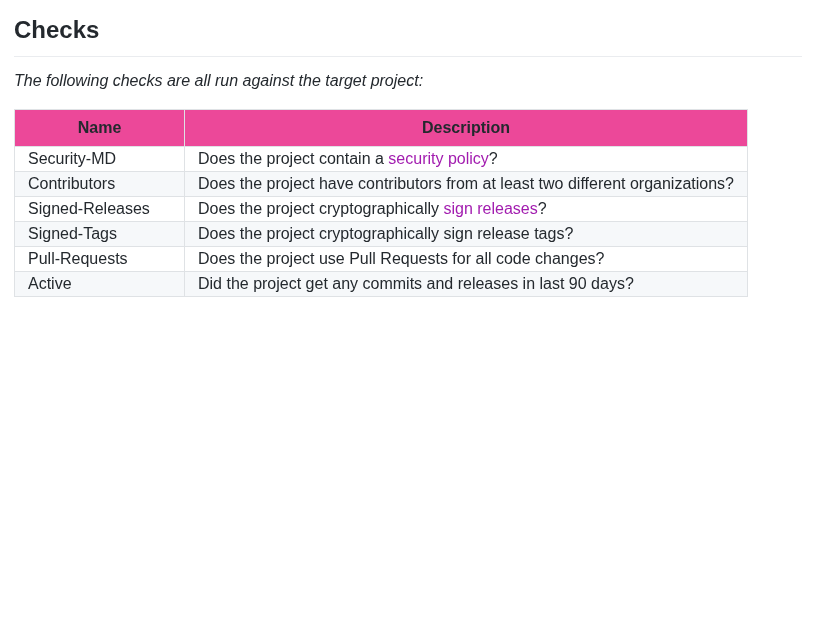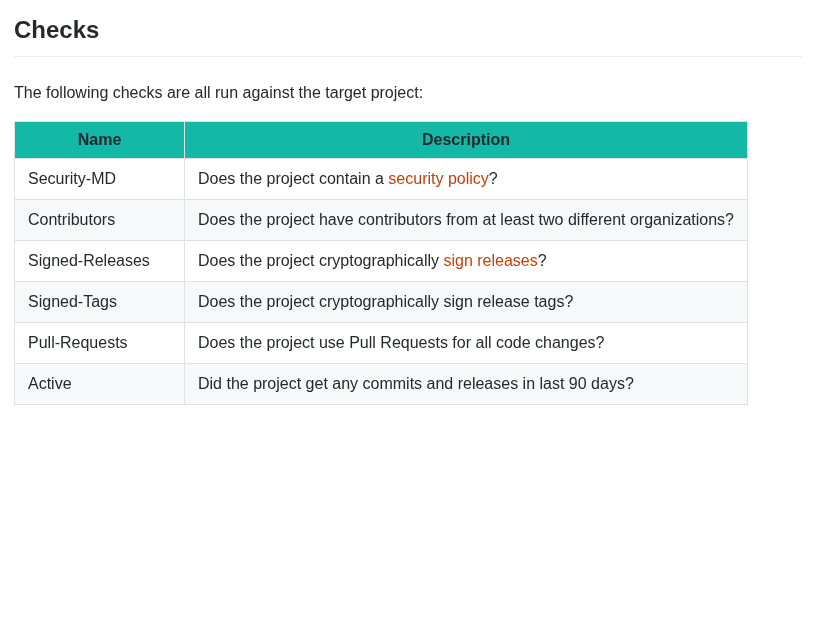--- a/index.html
+++ b/index.html
@@ -8,54 +8,55 @@
       font-size: 16px;
       color: #24292e;
       margin: 0;
       padding: 12px 14px;
       line-height: 1.5;
       background: #fff;
     }
     h2 {
       font-size: 24px;
       font-weight: 600;
-      margin: 0 0 24px 0;
+      margin: 0 0 12px 0;
       padding-bottom: 8px;
       border-bottom: 1px solid #eaecef;
     }
     p {
       margin: 0 0 16px 0;
+      font-style: italic;
     }
     table {
       border-collapse: collapse;
       width: 100%;
       max-width: 790px;
       display: block;
       overflow: auto;
     }
     table thead th {
       font-weight: 600;
       text-align: center;
       padding: 6px 13px;
       border: 1px solid #dfe2e5;
-      background: #14b8a6;
+      background: #ec4899;
     }
     table tbody td {
-      padding: 8px 13px;
+      padding: 0 13px;
       border: 1px solid #dfe2e5;
       vertical-align: top;
     }
     table tbody tr {
       background: #fff;
     }
     table tbody tr:nth-child(even) {
       background: #f6f8fa;
     }
     a {
-      color: #c2410c;
+      color: #a21caf;
       text-decoration: none;
     }
     .name-col { width: 170px; }
   </style>
 </head>
 <body>
 
 <h2>Checks</h2>
 <p>The following checks are all run against the target project:</p>
 

